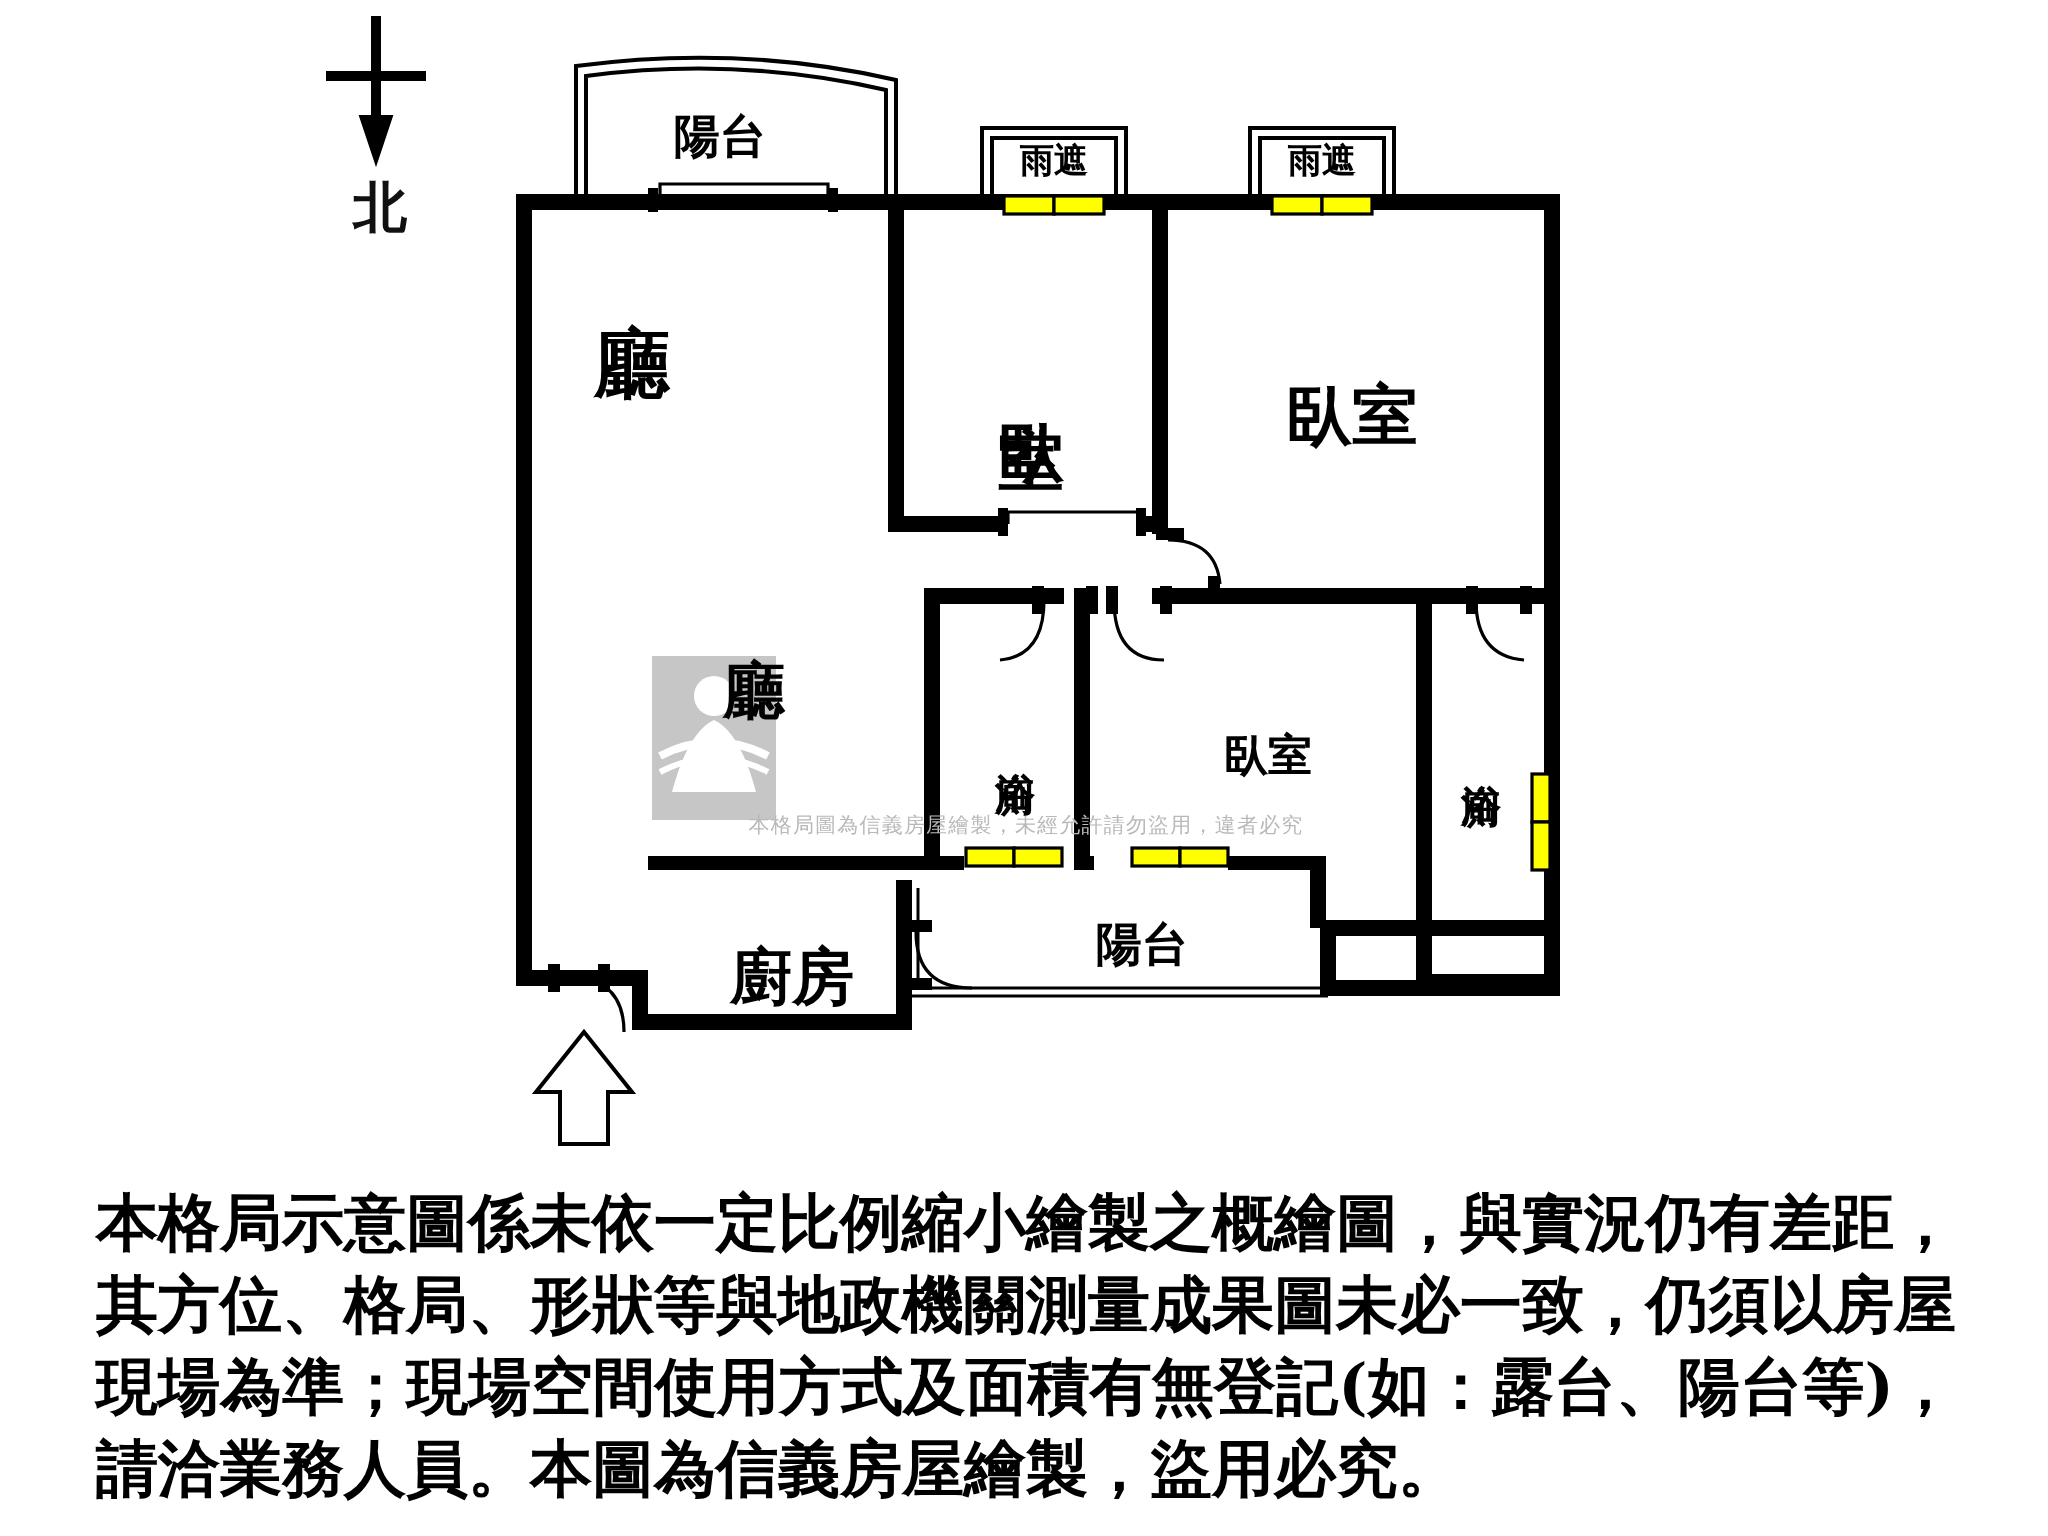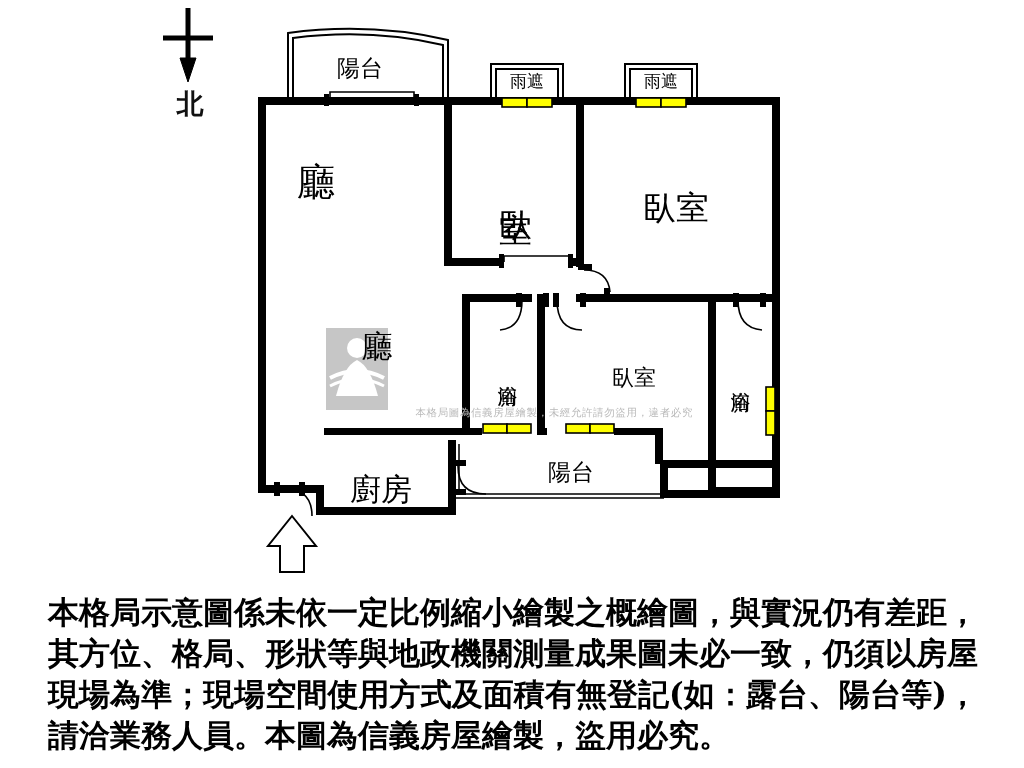--- a/index.html
+++ b/index.html
@@ -1,25 +1,25 @@
 <!DOCTYPE html>
 <html><head>
 <meta charset="utf-8">
 <style>
   html,body{margin:0;padding:0;background:#ffffff;}
   body{width:1024px;height:768px;overflow:hidden;font-family:"DejaVu Sans","Liberation Sans",sans-serif;}
   #root{position:relative;width:1024px;height:768px;background:#fff;}
   #plan{position:absolute;left:0;top:0;width:1024px;height:580px;}
-  .room-label{position:absolute;font-family:"DejaVu Serif","Liberation Serif",serif;color:#000;font-weight:400;
+  .room-label{position:absolute;font-family:"DejaVu Serif","Liberation Serif",serif;color:#000;font-weight:700;
               text-align:center;line-height:1.0;letter-spacing:0;white-space:pre-line;}
   .vert{writing-mode:vertical-rl;text-orientation:upright;line-height:1.0;}
   .disclaimer{position:absolute;left:48px;top:592px;width:930px;
               font-family:"DejaVu Serif","Liberation Serif",serif;font-size:31px;line-height:1.32;
               color:#000;text-align:justify;text-justify:inter-character;font-weight:600;}
-  .wm-text{position:absolute;left:333px;top:406px;width:360px;text-align:right;
+  .wm-text{position:absolute;left:333px;top:406px;width:360px;text-align:center;
            font-family:Liberation Sans, sans-serif;font-size:10.5px;color:#b9b9b9;
            letter-spacing:0.6px;white-space:nowrap;}
   .wm-big{position:absolute;left:330px;top:330px;width:370px;height:76px;
           font-family:"DejaVu Serif","Liberation Serif",serif;font-size:70px;color:#c6c6c6;
           font-weight:700;letter-spacing:2px;line-height:76px;white-space:nowrap;}
   .north-lbl{position:absolute;left:168px;top:86px;width:44px;text-align:center;
              font-family:"DejaVu Serif","Liberation Serif",serif;font-size:27px;color:#111;font-weight:700;}
 </style>
 </head>
 <body>
@@ -179,21 +179,21 @@
 
   <div id="labels">
       <div class="room-label" style="font-size: 23px; left: 337px; top: 56.5px; visibility: visible;">陽台</div>
       <div class="room-label" style="font-size: 38px; left: 297px; top: 163px; visibility: visible;">廳</div>
       <div class="room-label vert" style="font-size: 33px; left: 499.5px; top: 185px; visibility: visible;">臥室</div>
       <div class="room-label" style="font-size: 33px; left: 643px; top: 190.5px; visibility: visible;">臥室</div>
       <div class="room-label" style="font-size: 31px; left: 361.5px; top: 330.5px; visibility: visible;">廳</div>
       <div class="room-label vert" style="font-size: 20px; left: 498px; top: 370px; visibility: visible;">浴廁</div>
       <div class="room-label" style="font-size: 22px; left: 612px; top: 367px; visibility: visible;">臥室</div>
       <div class="room-label vert" style="font-size: 20px; left: 731px; top: 376px; visibility: visible;">浴廁</div>
-      <div class="room-label" style="font-size: 31px; left: 350px; top: 473.5px; visibility: visible;">廚房</div>
+      <div class="room-label" style="font-size: 31px; left: 365px; top: 473.5px; visibility: visible;">廚房</div>
       <div class="room-label" style="font-size: 23px; left: 548px; top: 460.5px; visibility: visible;">陽台</div>
       <div class="room-label" style="font-size: 17px; left: 510px; top: 72.5px; visibility: visible;">雨遮</div>
       <div class="room-label" style="font-size: 17px; left: 644px; top: 72.5px; visibility: visible;">雨遮</div>
     </div>
 
   <div class="north-lbl">北</div>
 
   <div class="disclaimer">本格局示意圖係未依一定比例縮小繪製之概繪圖，與實況仍有差距，其方位、格局、形狀等與地政機關測量成果圖未必一致，仍須以房屋現場為準；現場空間使用方式及面積有無登記(如：露台、陽台等)，請洽業務人員。本圖為信義房屋繪製，盜用必究。</div>
 
 </div>

